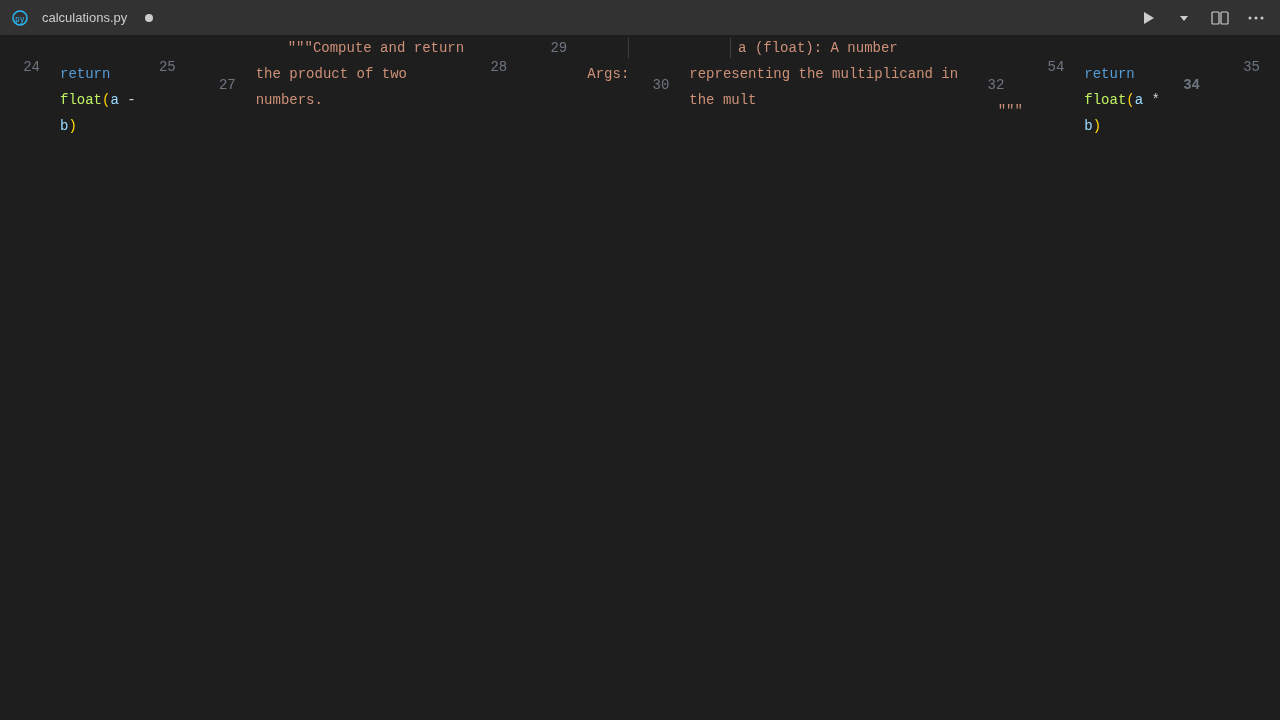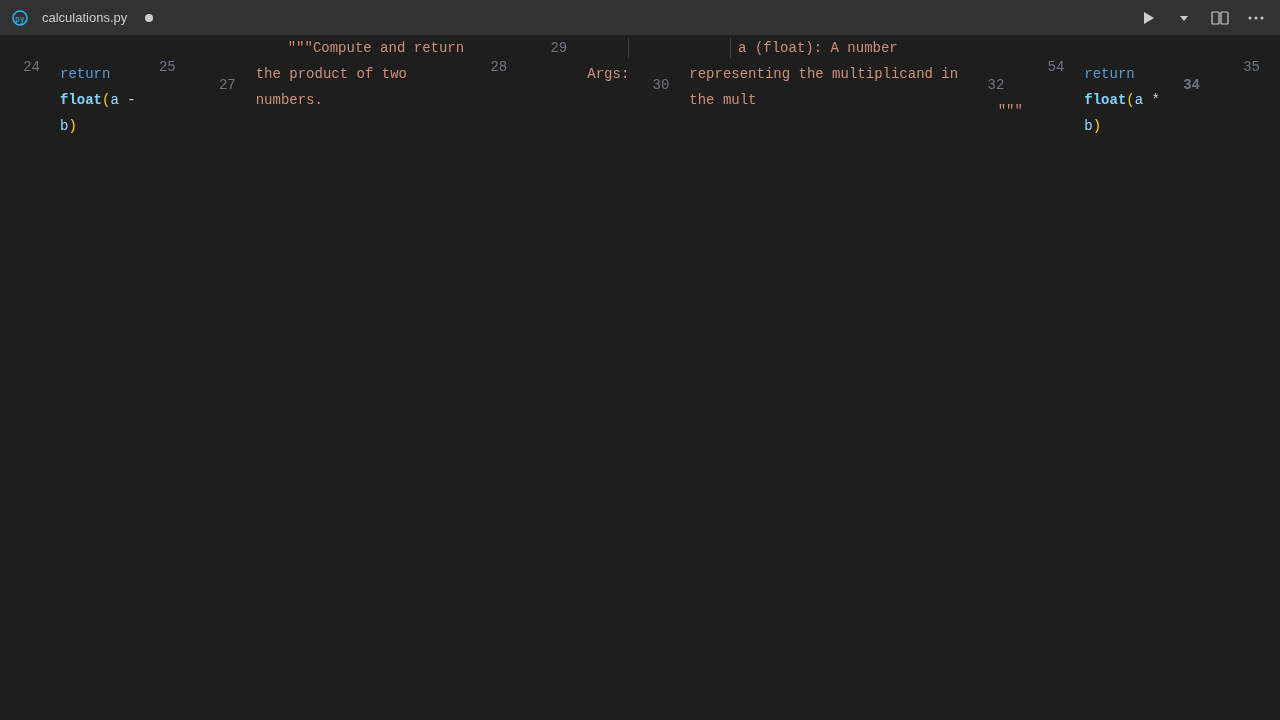--- a/index.html
+++ b/index.html
@@ -108,21 +108,21 @@
       height: 26px;
       line-height: 26px;
       font-size: 14px;
     }
 
     
     .kw-def { color: #569cd6; }         
     .kw-func { color: #dcdcaa; }        
     .kw-param { color: #9cdcfe; }       
     .kw-paren { color: #ffd700; }
-    .kw-type { color: #7dd3fc; font-weight: bold; }        
+    .kw-type { color: #bef264; }        
     .kw-operator { color: #d4d4d4; }
     .kw-return { color: #569cd6; }
     .kw-plain { color: #d4d4d4; }
     .kw-docstring-text { color: #ce9178; }
 
     
     .cursor {
       display: inline-block;
       width: 2px;
       height: 18px;

